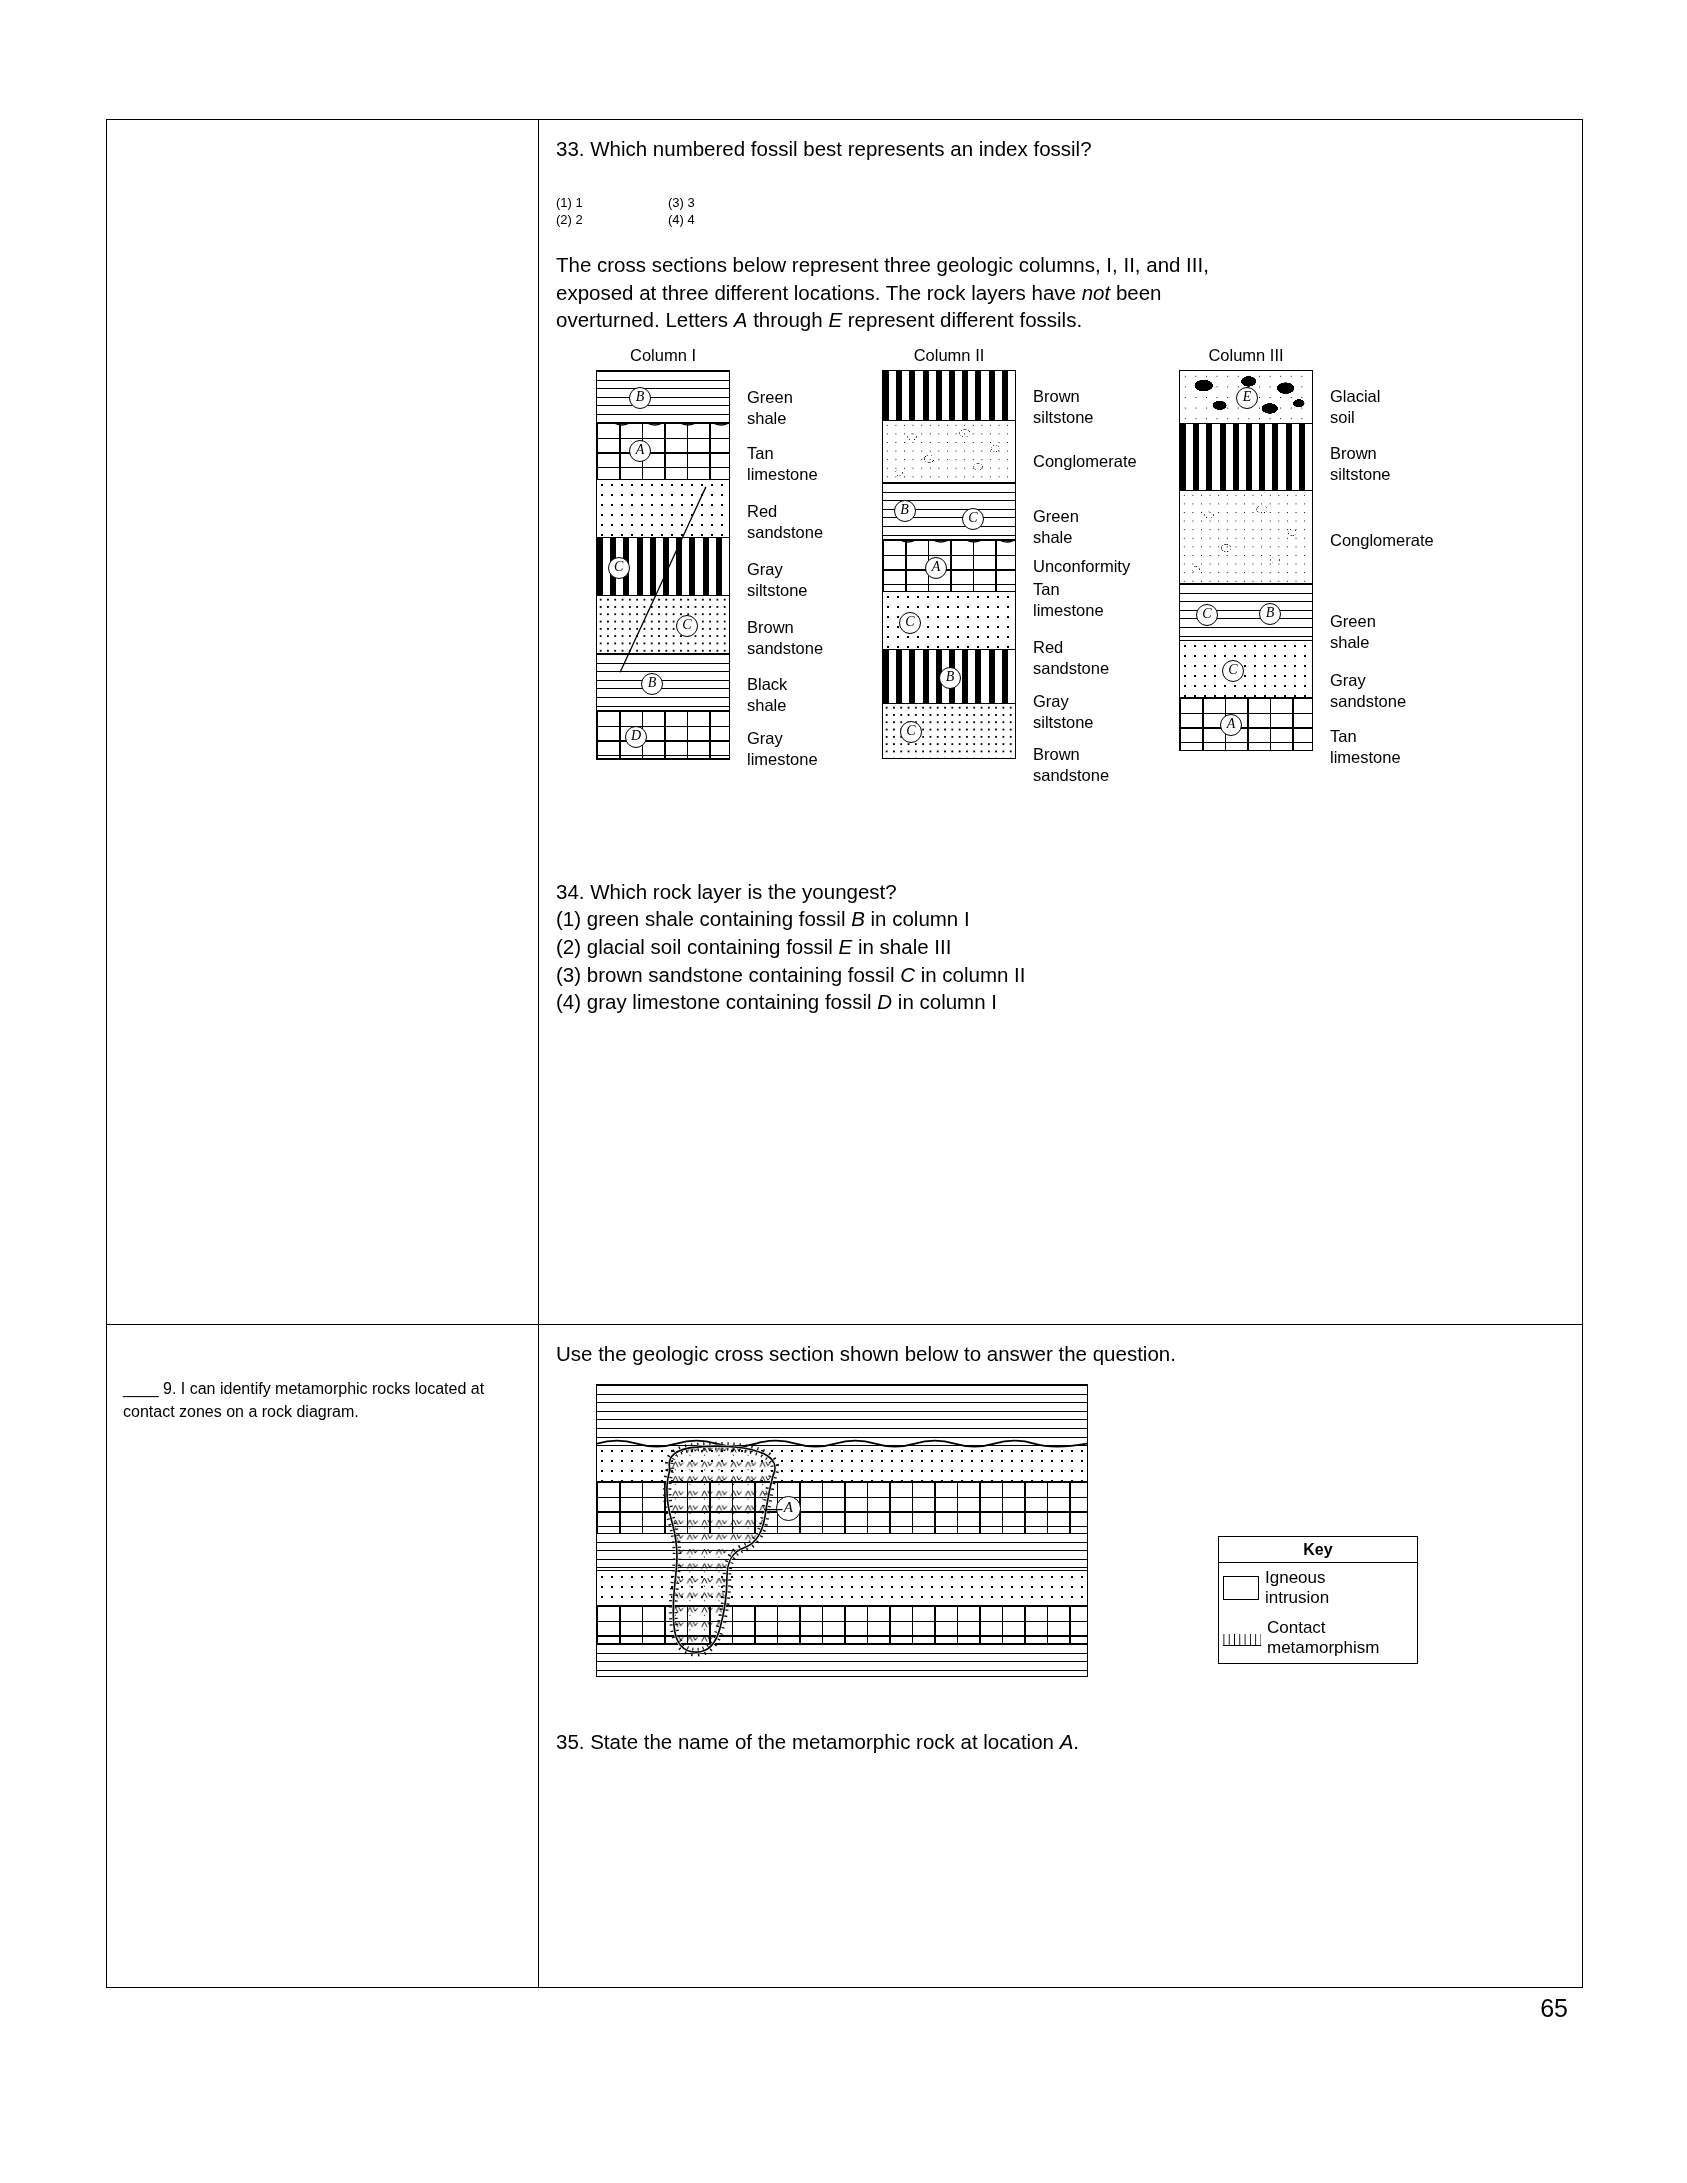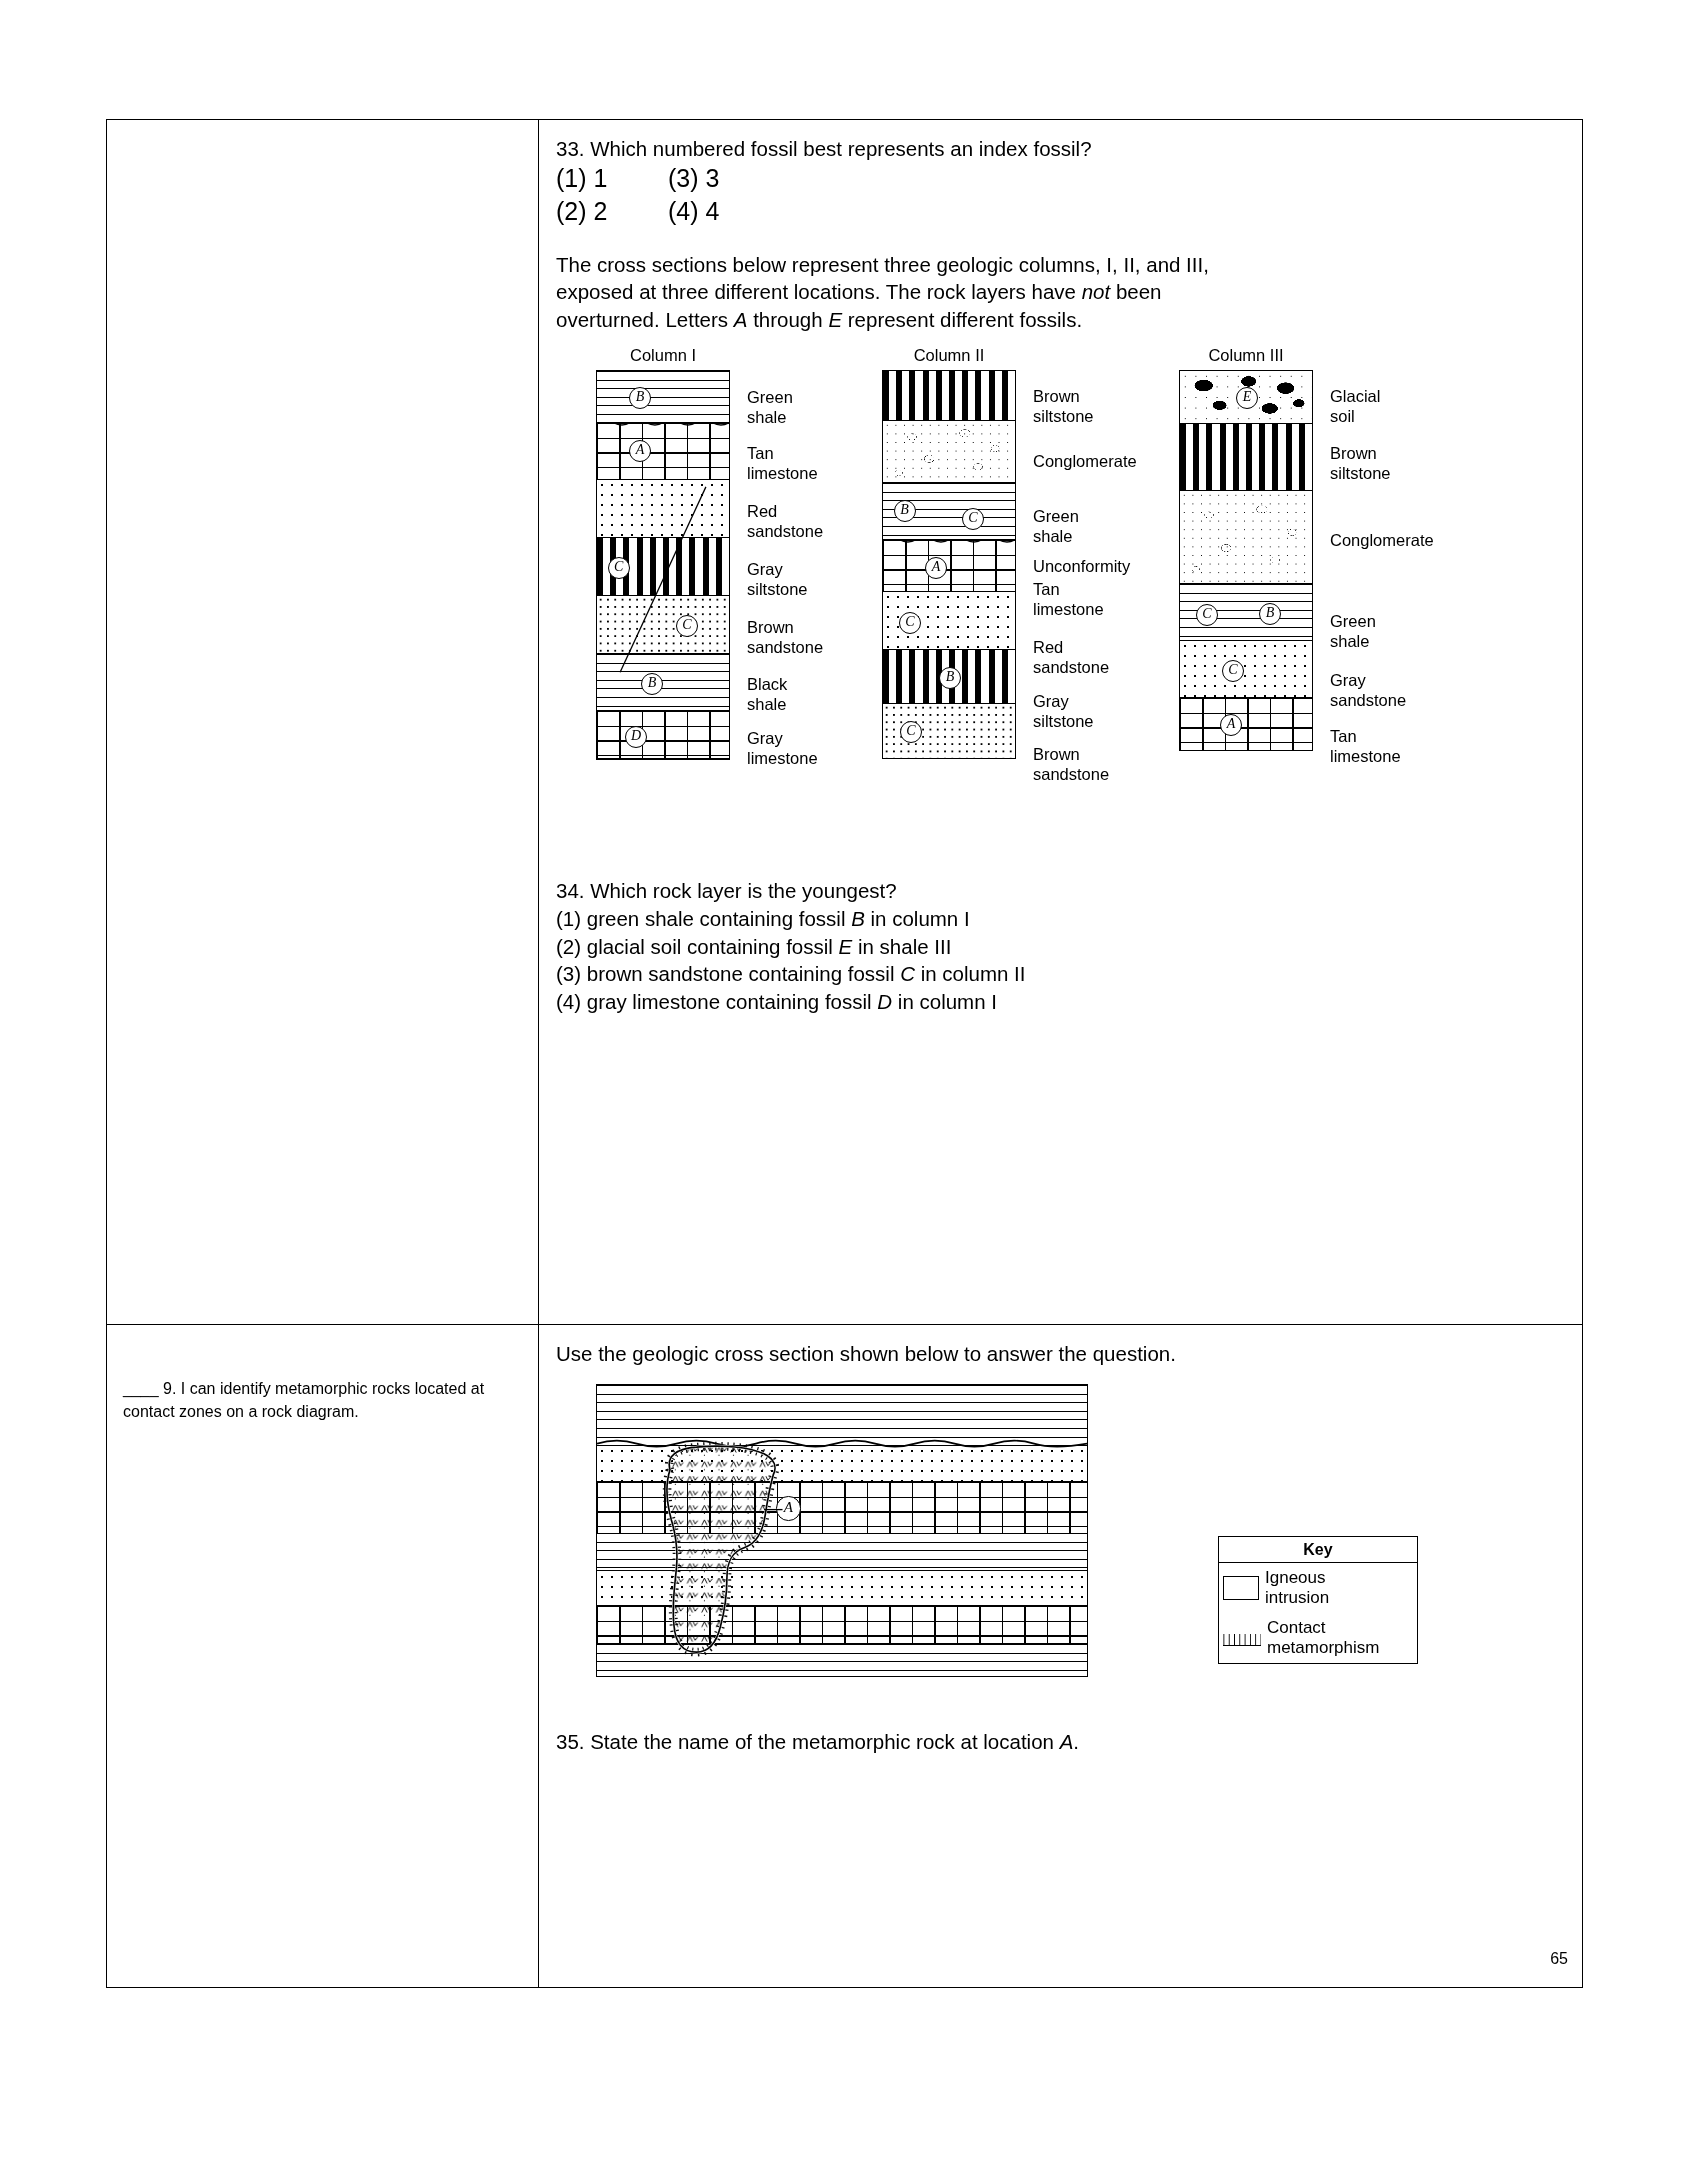--- a/index.html
+++ b/index.html
@@ -46,22 +46,23 @@
     font-size: 20.5px;
     line-height: 1.33;
     white-space: pre-wrap;
   }
   .q-block { font-size: 20.5px; line-height: 1.35; }
   .q-line { margin: 0; }
   .spacer-md { height: 22.5px; }
   .ital { font-style: italic; }
 
   .choices-inline {
-    font-size: 25px;
+    font-size: 13px;
     line-height: 1.32;
+    margin-top: 32px;
   }
   .choice-row { display: flex; }
   .choice-a { width: 112px; }
 
   .left-cell-text {
     font-size: 16px;
     line-height: 1.42;
     padding: 53px 13.2px 0 16px;
   }
 
@@ -203,22 +204,22 @@
     background-repeat: repeat-x;
     background-size: 5.3px 10.6px;
     border-bottom: 1.3px solid #000;
     width: 38px;
   }
   .key-label { font-size: 17px; line-height: 1.2; white-space: pre-line; }
 
   .page-num {
     position: absolute;
     right: 119px;
-    top: 1950px;
-    font-size: 16px;
+    top: 1994px;
+    font-size: 25px;
   }
 </style>
 </head>
 <body>
 
 <div class="page">
 
   <table class="doc-table">
     <tbody>
         <tr>

